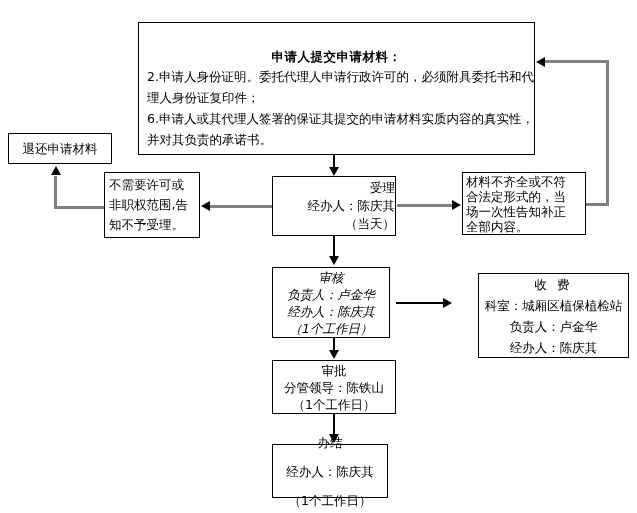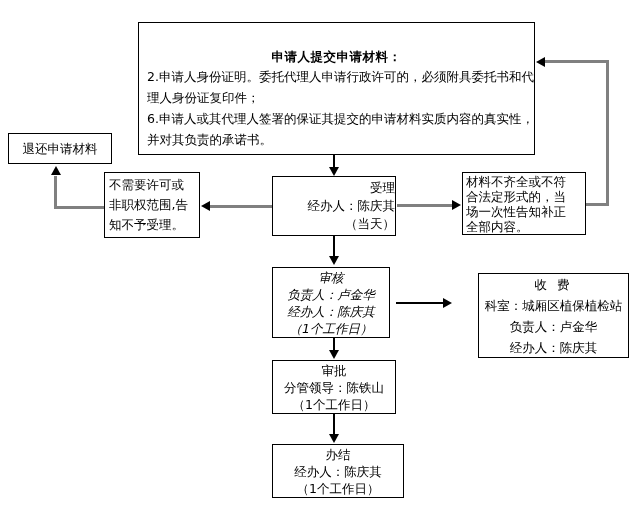--- a/index.html
+++ b/index.html
@@ -156,23 +156,24 @@
   #node-approve .line {
     font-size: 12.5px;
     line-height: 17px;
     text-align: center;
   }
 
   
   #node-complete {
     left: 272px;
     top: 444px;
-    width: 132px;
+    width: 116px;
     height: 54px;
     align-items: center;
+    gap: 12px;
   }
   #node-complete .line {
     font-size: 12.5px;
     line-height: 17px;
     text-align: center;
   }
 
   
   .conn {
     position: absolute;

